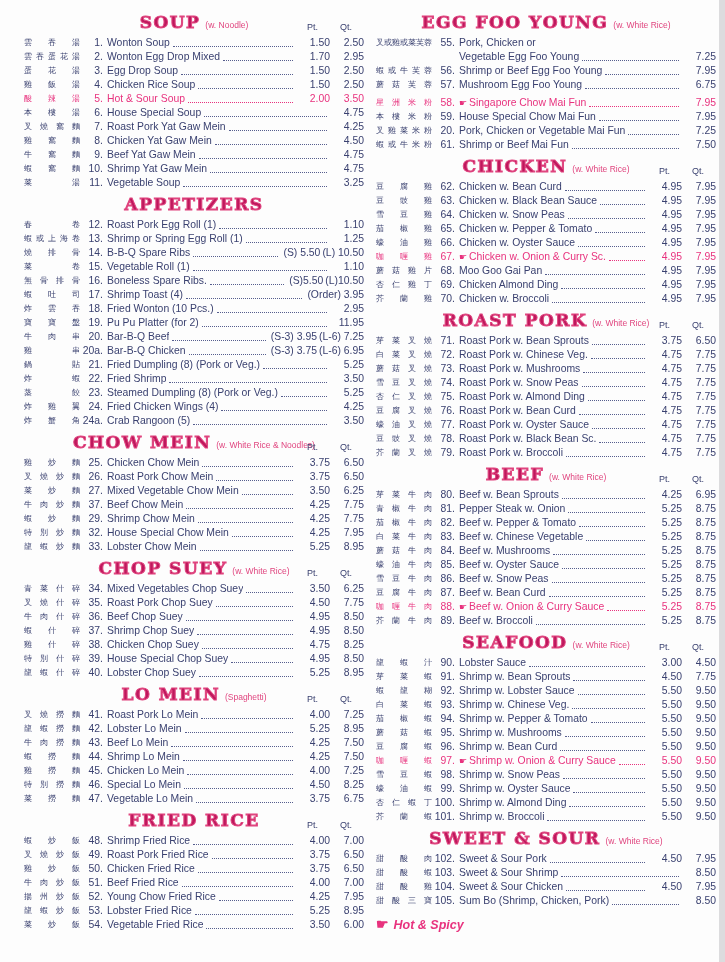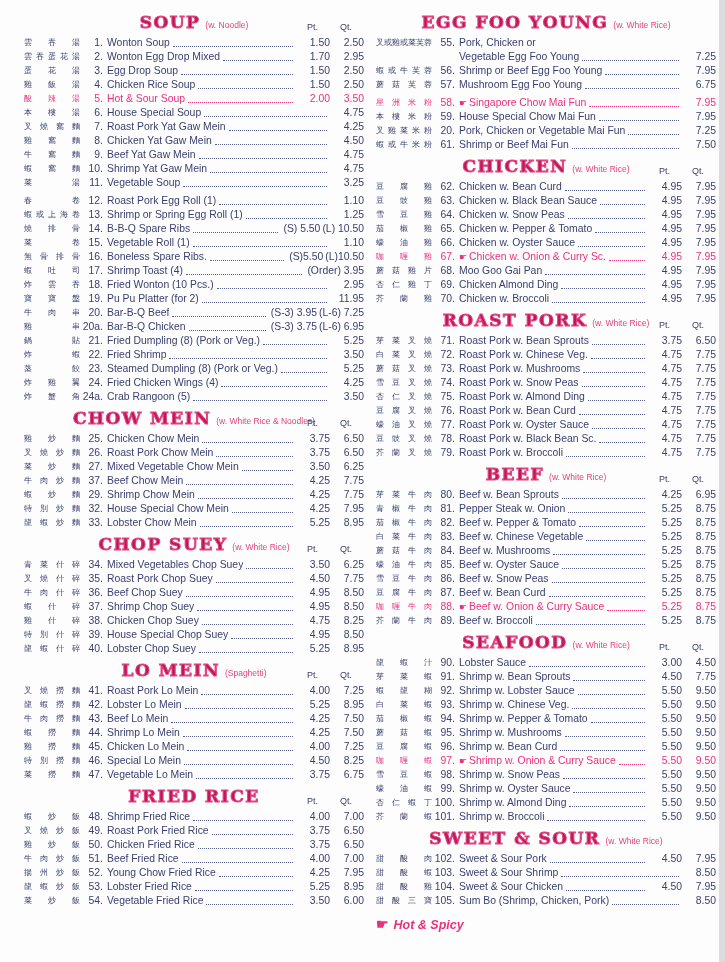--- a/index.html
+++ b/index.html
@@ -142,20 +142,21 @@
         </div>
         <div class="row">
           <span class="cn">菜湯</span>
           <span class="num">11.</span>
           <span class="name">Vegetable Soup</span>
           <span class="leader"></span>
           <span class="qt">3.25</span>
         </div>
       </section>
       <section class="sec">
+        <div class="sec-head"><span class="sec-title">APPETIZERS</span></div>
         <div class="row">
           <span class="cn">春卷</span>
           <span class="num">12.</span>
           <span class="name">Roast Pork Egg Roll (1)</span>
           <span class="leader"></span>
           <span class="qt">1.10</span>
         </div>
         <div class="row">
           <span class="cn">蝦或上海卷</span>
           <span class="num">13.</span>

